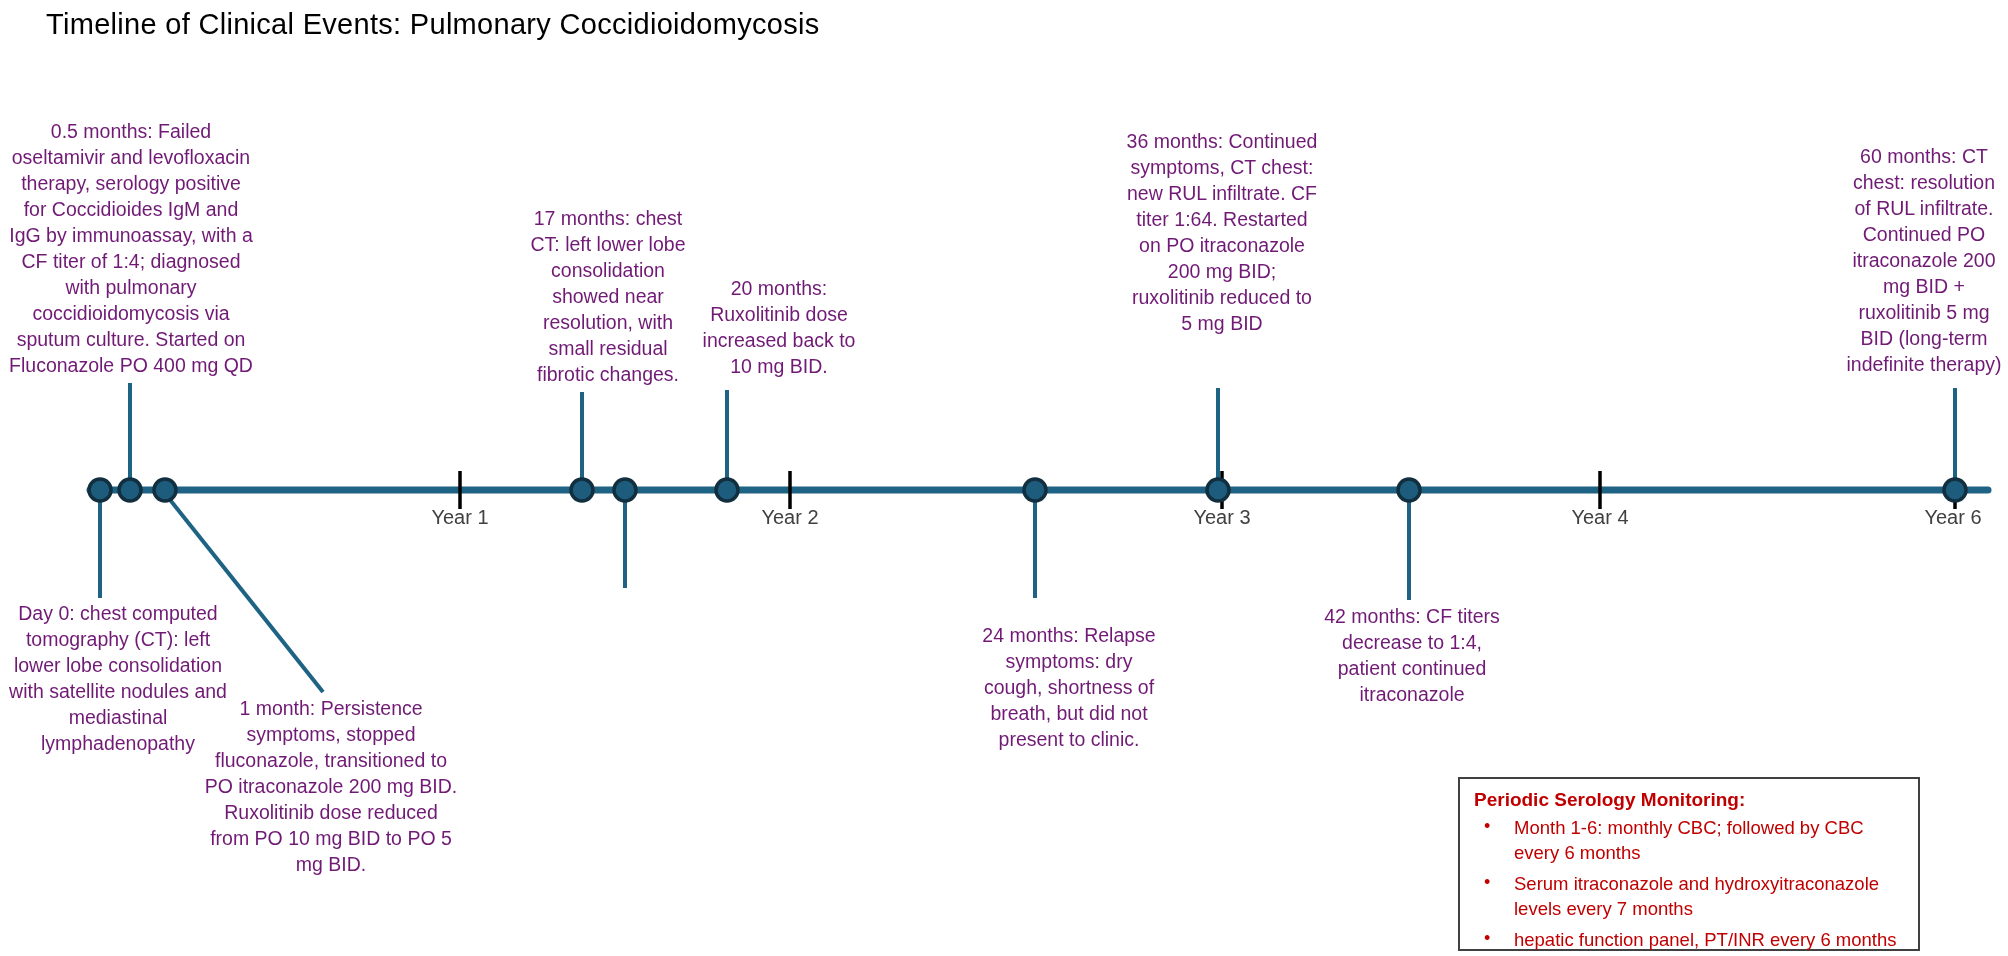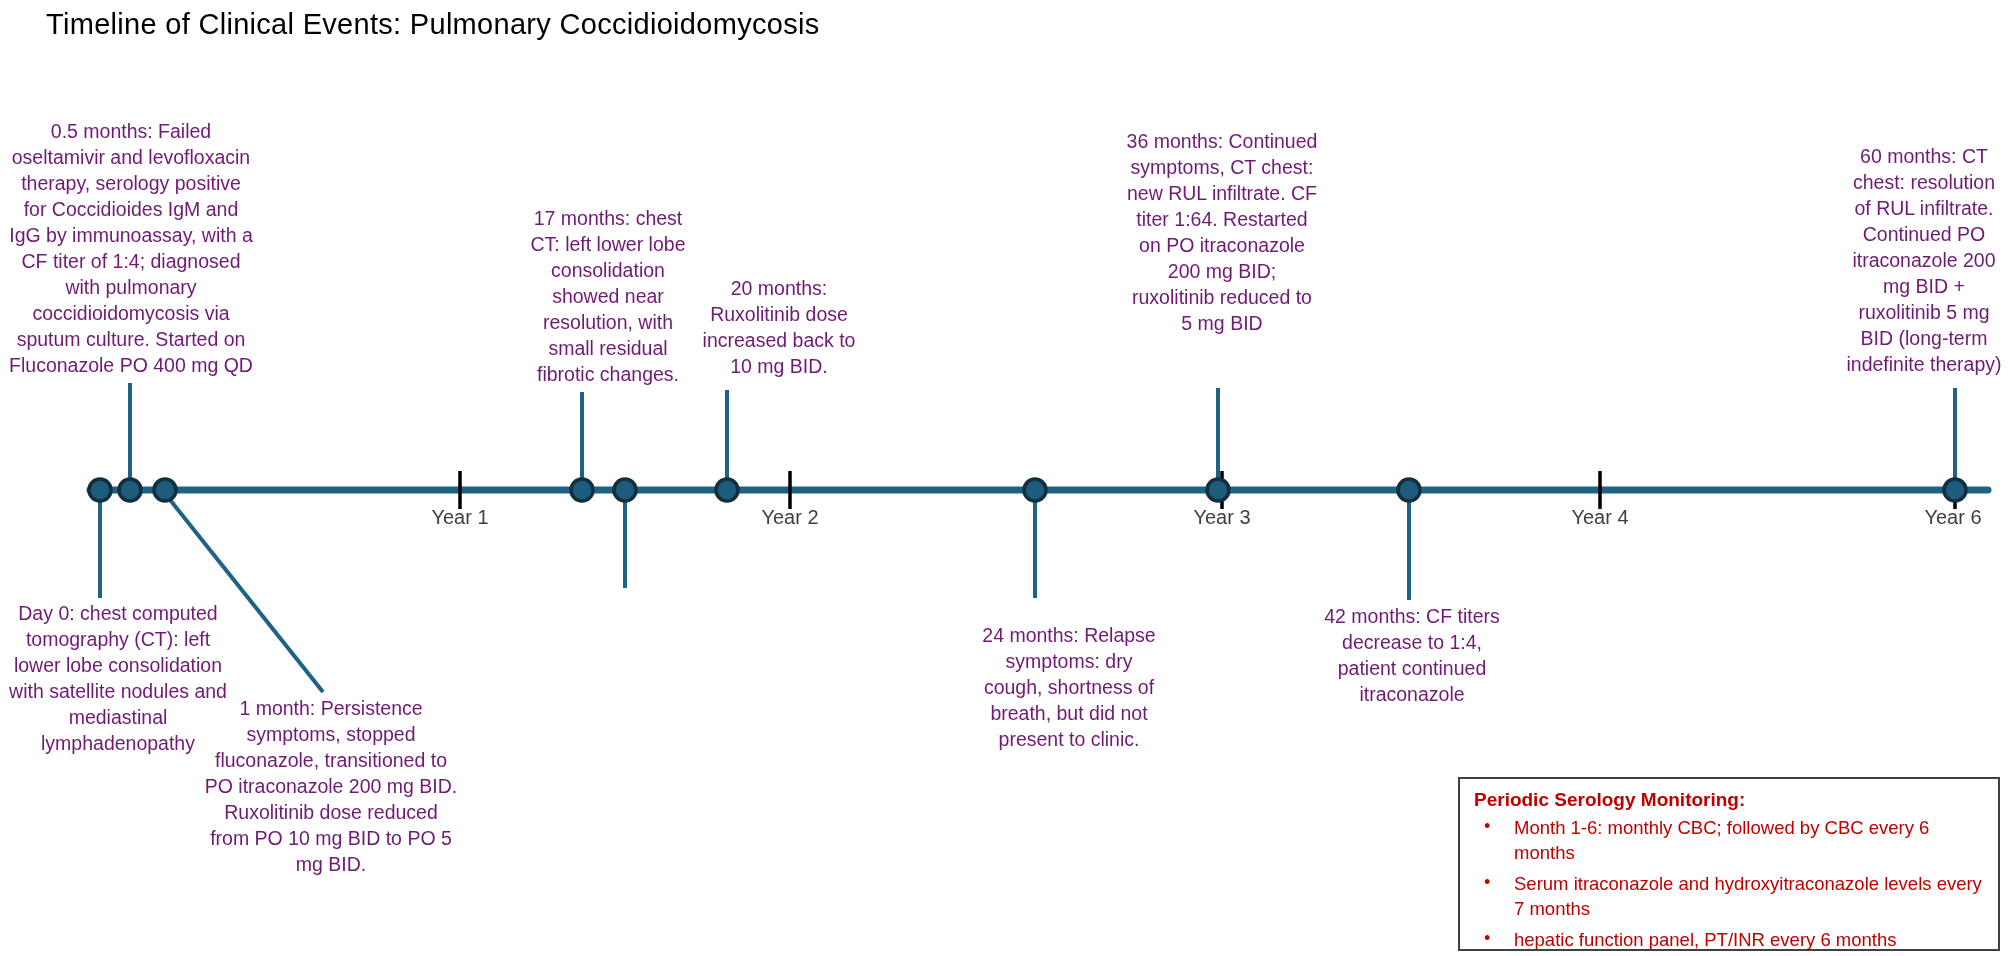--- a/index.html
+++ b/index.html
@@ -40,21 +40,21 @@
     width: 110px;
     top: 506px;
     font-size: 20px;
     text-align: center;
     color: #404040;
   }
   .monitor-box {
     position: absolute;
     left: 1458px;
     top: 777px;
-    width: 542px;
+    width: 462px;
     height: 174px;
     background: #ffffff;
     border: 2px solid #404040;
     padding: 9px 14px 6px 14px;
   }
   .monitor-title {
     color: #C00000;
     font-weight: 700;
     font-size: 19px;
     line-height: 24px;

